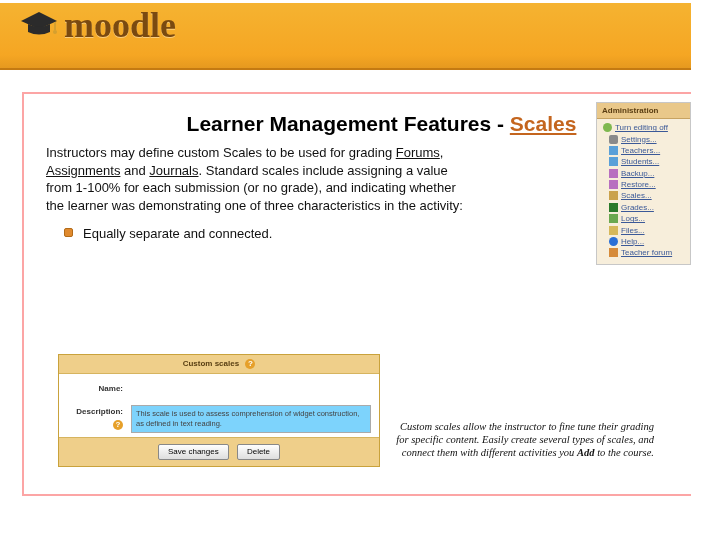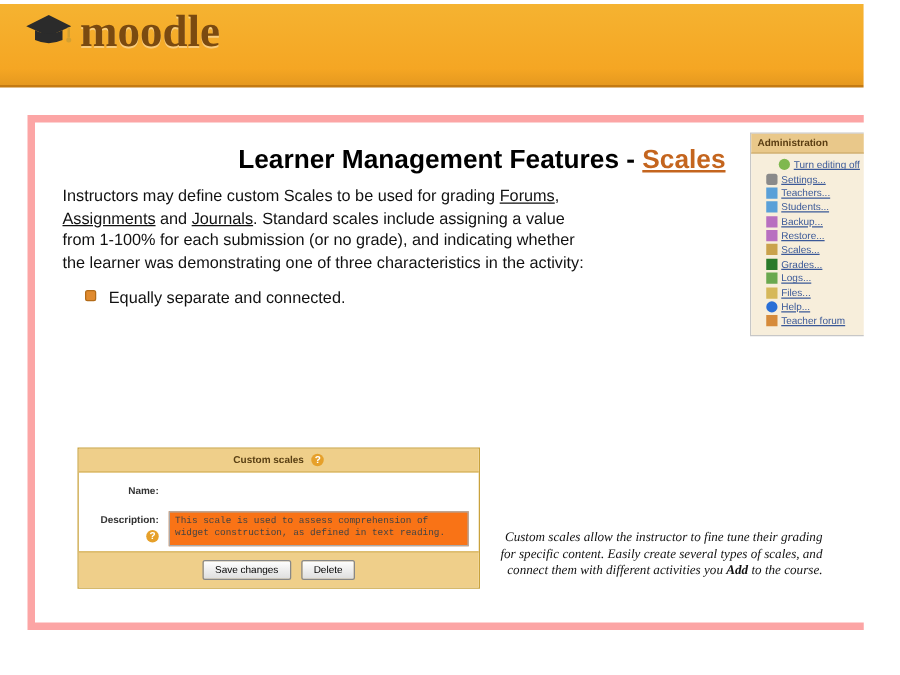--- a/index.html
+++ b/index.html
@@ -6,51 +6,51 @@
   .page { width:691px; height:540px; position:relative; background:#fff; overflow:hidden; }
 
   
   .hdr { height:68px; background:linear-gradient(#fff,#fff 3px,#f5b331 3px,#f5a623 55px,#e6991f 68px); border-bottom:2px solid #c47a12; position:relative; }
   .logo { position:absolute; left:18px; top:4px; display:flex; align-items:center; }
   .cap { width:42px; height:42px; position:relative; margin-right:4px; }
   .cap svg { width:42px; height:42px; }
   .logo-text { font-family: Georgia, 'Times New Roman', serif; font-weight:bold; font-size:36px; color:#7a4a10; letter-spacing:0; text-shadow:0 1px 0 rgba(255,255,255,0.4); }
 
   
-  .outer { position:absolute; left:22px; top:92px; width:675px; height:400px; border:6px solid #fca5a5; background:#fff; }
+  .outer { position:absolute; left:22px; top:92px; width:675px; height:400px; border:2px solid #fca5a5; background:#fff; }
   .inner { padding:18px 22px 14px 22px; }
 
   h1.title { font-size:21px; font-weight:bold; margin:0 0 8px 0; color:#000; }
   h1.title .scales { text-decoration:underline; color:#c4651e; text-underline-offset:2px; }
 
   p.intro { font-size:13px; line-height:1.35; margin:4px 0 10px 0; color:#111; width:420px; }
   p.intro .ul { text-decoration:underline;text-align:center; }
 
   ul.knowing { list-style:none; margin:2px 0 12px 18px; padding:0; width:380px; }
   ul.knowing li { font-size:13px; line-height:1.55; color:#111; }
   ul.knowing li::before { content:''; display:inline-block; width:7px; height:7px; background:#e08a2e; border:1px solid #b36b18; border-radius:2px; margin-right:10px; vertical-align:1px; }
 
   
   .admin { position:absolute; right:8px; top:8px; width:93px; border:1px solid #c7c7c7; font-size:8px; }
   .admin-hd { background:#e9c88a; padding:3px 5px; font-weight:bold; border-bottom:1px solid #c7a362; color:#5a3d12; }
   .admin-body { background:#f7eedb; padding:3px 4px 5px 4px; }
   .alink { display:flex; align-items:center; margin-left:8px; padding:1.2px 0; color:#3b5998; text-decoration:underline; text-underline-offset:1px; cursor:pointer; }
-  .alink.em { margin-left:18px; font-weight:normal; }
+  .alink.em { margin-left:2px; font-weight:normal; }
   .aicon { width:9px; height:9px; margin-right:3px; flex:0 0 auto; display:inline-block; }
   .i-gear{background:#8a8a8a;border-radius:2px;} .i-on{background:#7fb84f;border-radius:50%;} .i-ppl{background:#5aa0d8;} .i-bk{background:#b86fc0;} .i-log{background:#6aa84f;} .i-gr{background:#2a7a2a;} .i-sc{background:#caa24c;} .i-fl{background:#d6b85a;} .i-qq{background:#2a6fd6;border-radius:50%;} .i-fm{background:#d68b3a;}
 
   
   .panel { border:1px solid #c9a23c; width:320px; background:#fff; font-size:8px; position:absolute; left:34px; top:260px; }
   .panel-hd { background:#efcf8a; padding:4px 8px; font-weight:bold; color:#5a4014; border-bottom:1px solid #d6b45f; }
   .qmark { display:inline-block; width:10px; height:10px; background:#e6a02a; border-radius:50%; color:#fff; font-size:8px; text-align:center; line-height:10px; margin-left:4px; cursor:pointer; }
   .prow { display:flex; padding:8px 8px 4px 8px; gap:8px; align-items:flex-start; }
   .plab { width:56px; text-align:right; font-weight:bold; color:#333; padding-top:2px; }
   .pin { flex:1; }
   .tfield { border:1px solid #aaa; padding:2px 4px; background:#fff; color:#444; font-family:monospace; font-size:7.5px; }
-  .tarea { border:1px solid #aaa; padding:3px 4px; background:#f97316; color:#444; font-family:Liberation Mono, monospace; font-size:7.5px; line-height:1.3; }
+  .tarea { border:1px solid #aaa; padding:3px 4px; background:#7dd3fc; color:#444; font-family:Liberation Sans, sans-serif; font-size:7.5px; line-height:1.3; }
   .panel-ft { background:#efcf8a; padding:6px; text-align:center; border-top:1px solid #d6b45f; }
   .btn { display:inline-block; background:linear-gradient(#fefefe,#dedede); border:1px solid #888; border-radius:2px; padding:2.5px 9px; font-size:8px; margin:0 3px; cursor:pointer; }
 
   .note { position:absolute; left:370px; top:326px; width:260px; font-size:10.5px; font-style:italic; line-height:1.25; font-family: Georgia, 'Times New Roman', serif; color:#111;text-align:right; }
   .note .bold { font-weight:bold; font-style:italic; }
 </style>
 </head>
 <body>
 
 <div class="page">

